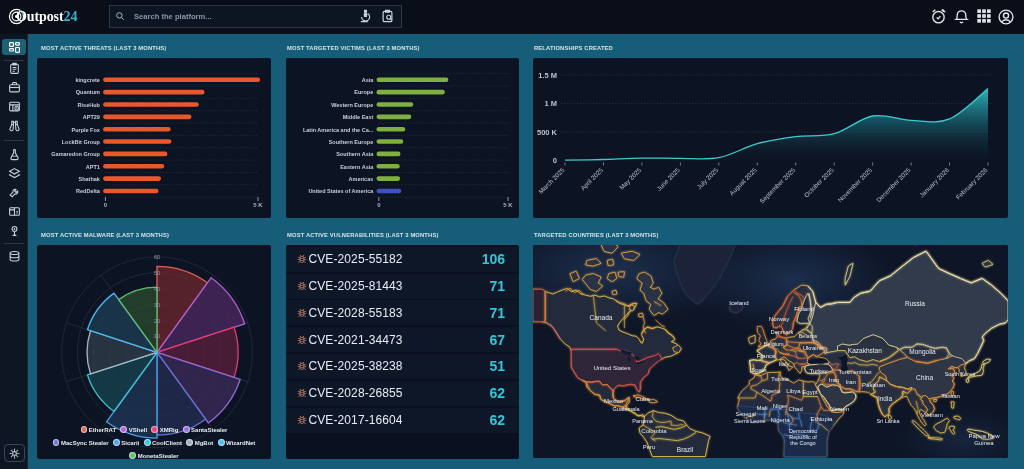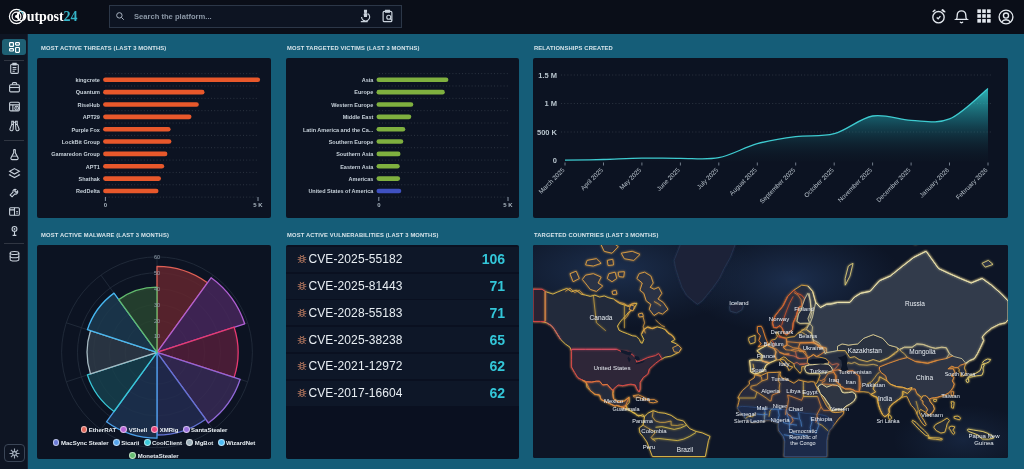--- a/index.html
+++ b/index.html
@@ -381,33 +381,45 @@
     </div>
 <div class="cverow">
       <span class="bug">
         <svg width="12" height="12" viewBox="0 0 24 24" fill="none" stroke="#a8705a" stroke-width="1.9" stroke-linecap="round">
           <path d="M8.5 4.5L10 7M15.5 4.5L14 7"></path>
           <rect x="8.2" y="6.5" width="7.6" height="12.5" rx="3.8"></rect>
           <path d="M8.2 11h7.6M8.2 15h7.6" stroke-width="1.4"></path>
           <path d="M8 9H4.5M8 13H4M8 17l-3 2M16 9h3.5M16 13h4M16 17l3 2" stroke-width="1.6"></path>
         </svg>
       </span>
-      <span class="cvename">CVE-2025-38238</span>
-      <span class="cvenum">65</span>
+      <span class="cvename">CVE-2021-34473</span>
+      <span class="cvenum">67</span>
     </div>
 <div class="cverow">
       <span class="bug">
         <svg width="12" height="12" viewBox="0 0 24 24" fill="none" stroke="#a8705a" stroke-width="1.9" stroke-linecap="round">
           <path d="M8.5 4.5L10 7M15.5 4.5L14 7"></path>
           <rect x="8.2" y="6.5" width="7.6" height="12.5" rx="3.8"></rect>
           <path d="M8.2 11h7.6M8.2 15h7.6" stroke-width="1.4"></path>
           <path d="M8 9H4.5M8 13H4M8 17l-3 2M16 9h3.5M16 13h4M16 17l3 2" stroke-width="1.6"></path>
         </svg>
       </span>
-      <span class="cvename">CVE-2021-12972</span>
+      <span class="cvename">CVE-2025-38238</span>
+      <span class="cvenum">51</span>
+    </div>
+<div class="cverow">
+      <span class="bug">
+        <svg width="12" height="12" viewBox="0 0 24 24" fill="none" stroke="#a8705a" stroke-width="1.9" stroke-linecap="round">
+          <path d="M8.5 4.5L10 7M15.5 4.5L14 7"></path>
+          <rect x="8.2" y="6.5" width="7.6" height="12.5" rx="3.8"></rect>
+          <path d="M8.2 11h7.6M8.2 15h7.6" stroke-width="1.4"></path>
+          <path d="M8 9H4.5M8 13H4M8 17l-3 2M16 9h3.5M16 13h4M16 17l3 2" stroke-width="1.6"></path>
+        </svg>
+      </span>
+      <span class="cvename">CVE-2028-26855</span>
       <span class="cvenum">62</span>
     </div>
 <div class="cverow">
       <span class="bug">
         <svg width="12" height="12" viewBox="0 0 24 24" fill="none" stroke="#a8705a" stroke-width="1.9" stroke-linecap="round">
           <path d="M8.5 4.5L10 7M15.5 4.5L14 7"></path>
           <rect x="8.2" y="6.5" width="7.6" height="12.5" rx="3.8"></rect>
           <path d="M8.2 11h7.6M8.2 15h7.6" stroke-width="1.4"></path>
           <path d="M8 9H4.5M8 13H4M8 17l-3 2M16 9h3.5M16 13h4M16 17l3 2" stroke-width="1.6"></path>
         </svg>

